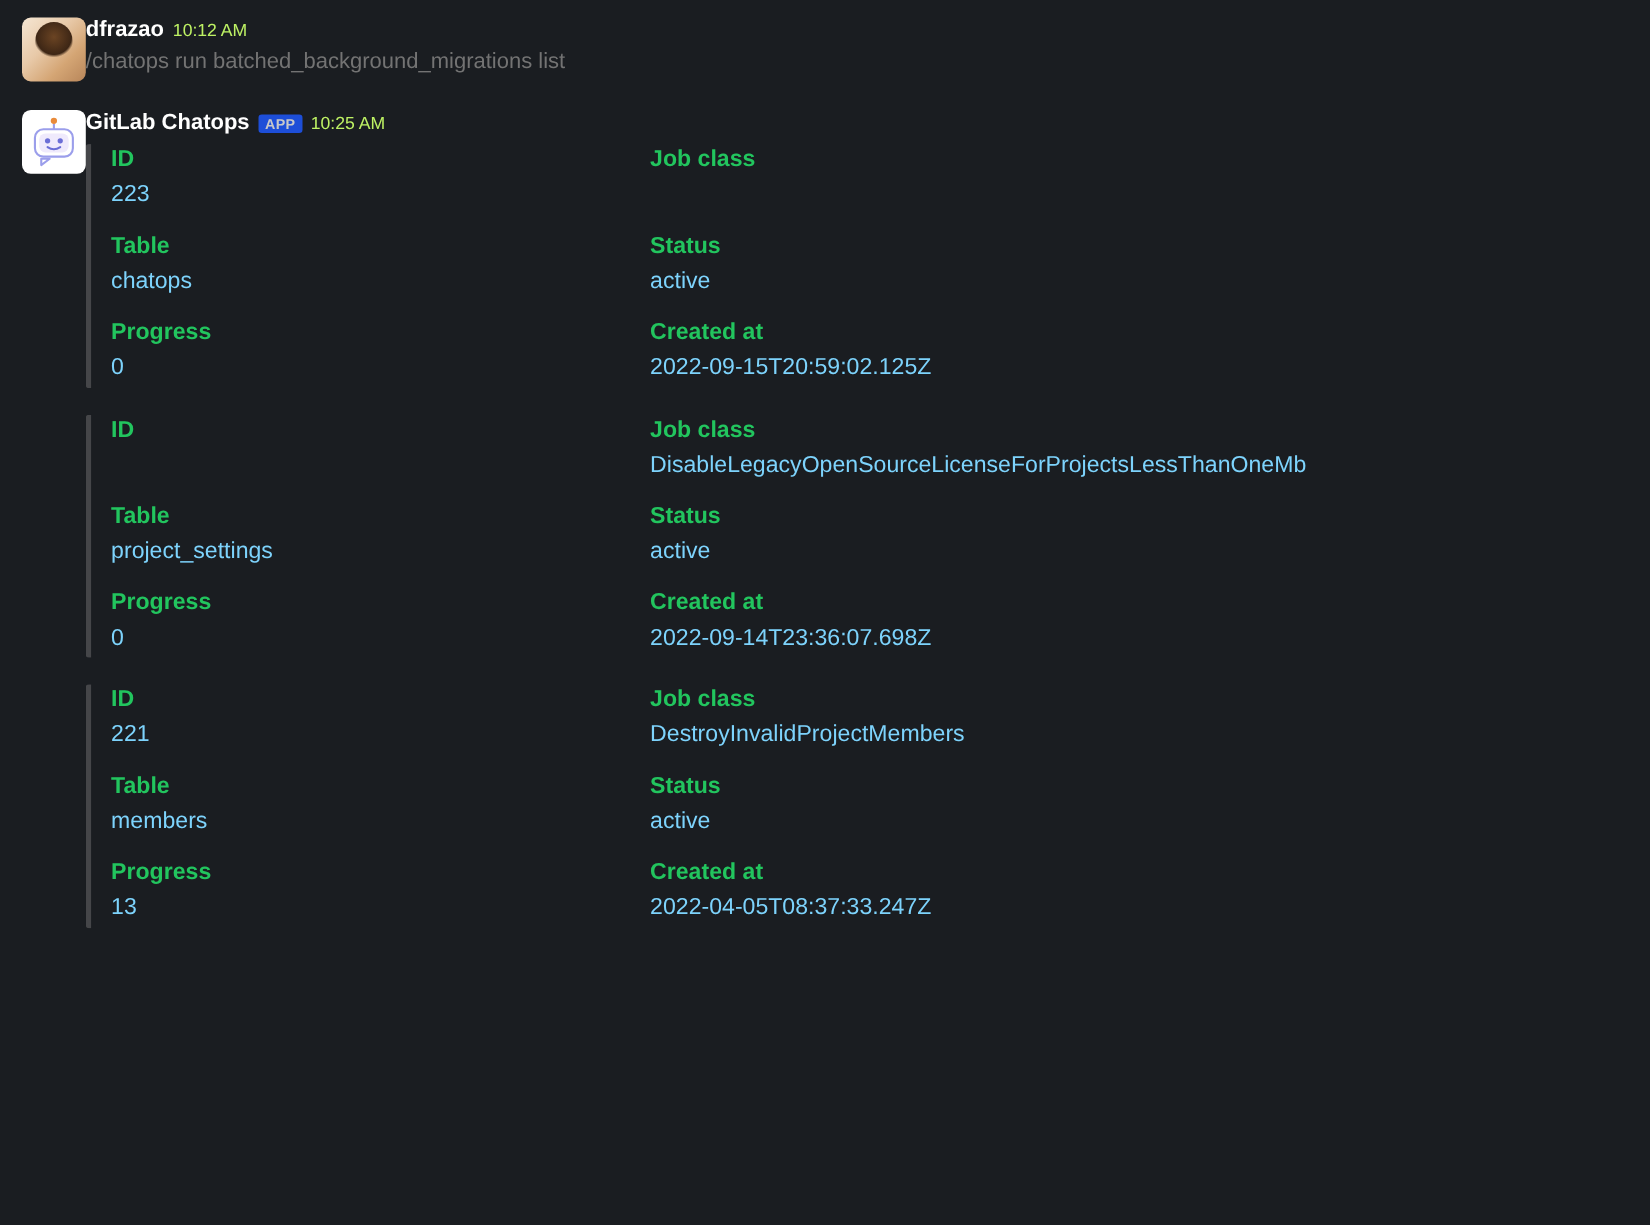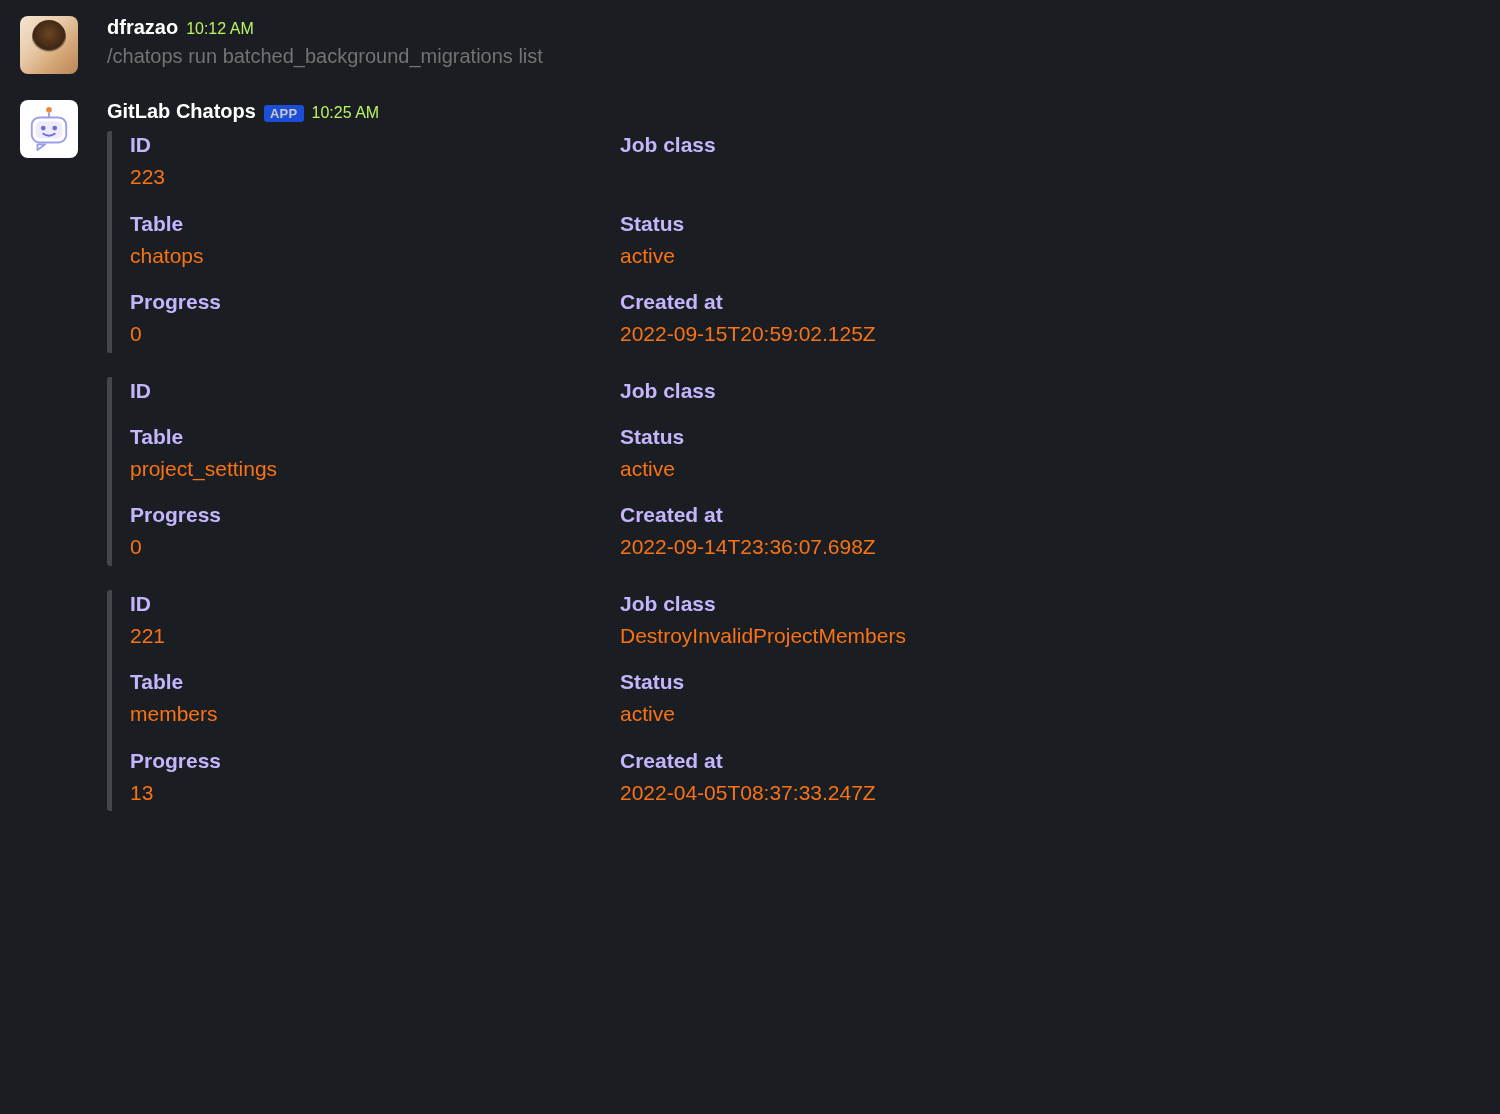--- a/index.html
+++ b/index.html
@@ -9,21 +9,21 @@
     font-family: -apple-system, BlinkMacSystemFont, "Segoe UI", Helvetica, Arial, sans-serif;
     font-size: 20px;
     width: 1500px;
     height: 1114px;
     overflow: hidden;
     padding: 12px 0 0 0;
   }
   .message {
     display: flex;
     padding: 4px 20px;
-    gap: 29px;
+    gap: 0;
   }
   .avatar {
     width: 58px;
     height: 58px;
     border-radius: 8px;
     flex-shrink: 0;
     overflow: hidden;
     background: #fff;
     display: flex;
     align-items: center;
@@ -79,26 +79,26 @@
     padding: 2px 0 2px 18px;
   }
   .fields {
     display: grid;
     grid-template-columns: 490px 1fr;
     column-gap: 0;
     row-gap: 18px;
   }
   .field-label {
     font-weight: 700;
-    color: #c4b5fd;
+    color: #22c55e;
     font-size: 21px;
     margin-bottom: 4px;
   }
   .field-value {
-    color: #f97316;
+    color: #7dd3fc;
     font-size: 21px;
     line-height: 1.55;
     word-break: break-word;
     padding-right: 108px;
   }
   .field { min-width: 0; }
 </style>
 </head>
 <body>
 
@@ -161,20 +161,21 @@
       </div>
     </div>
 
     <div class="attachment">
       <div class="fields">
         <div class="field">
           <div class="field-label">ID</div>
         </div>
         <div class="field">
           <div class="field-label">Job class</div>
+          <div class="field-value">DisableLegacyOpenSourceLicenseForProjectsLessThanOneMb</div>
         </div>
         <div class="field">
           <div class="field-label">Table</div>
           <div class="field-value">project_settings</div>
         </div>
         <div class="field">
           <div class="field-label">Status</div>
           <div class="field-value">active</div>
         </div>
         <div class="field">

